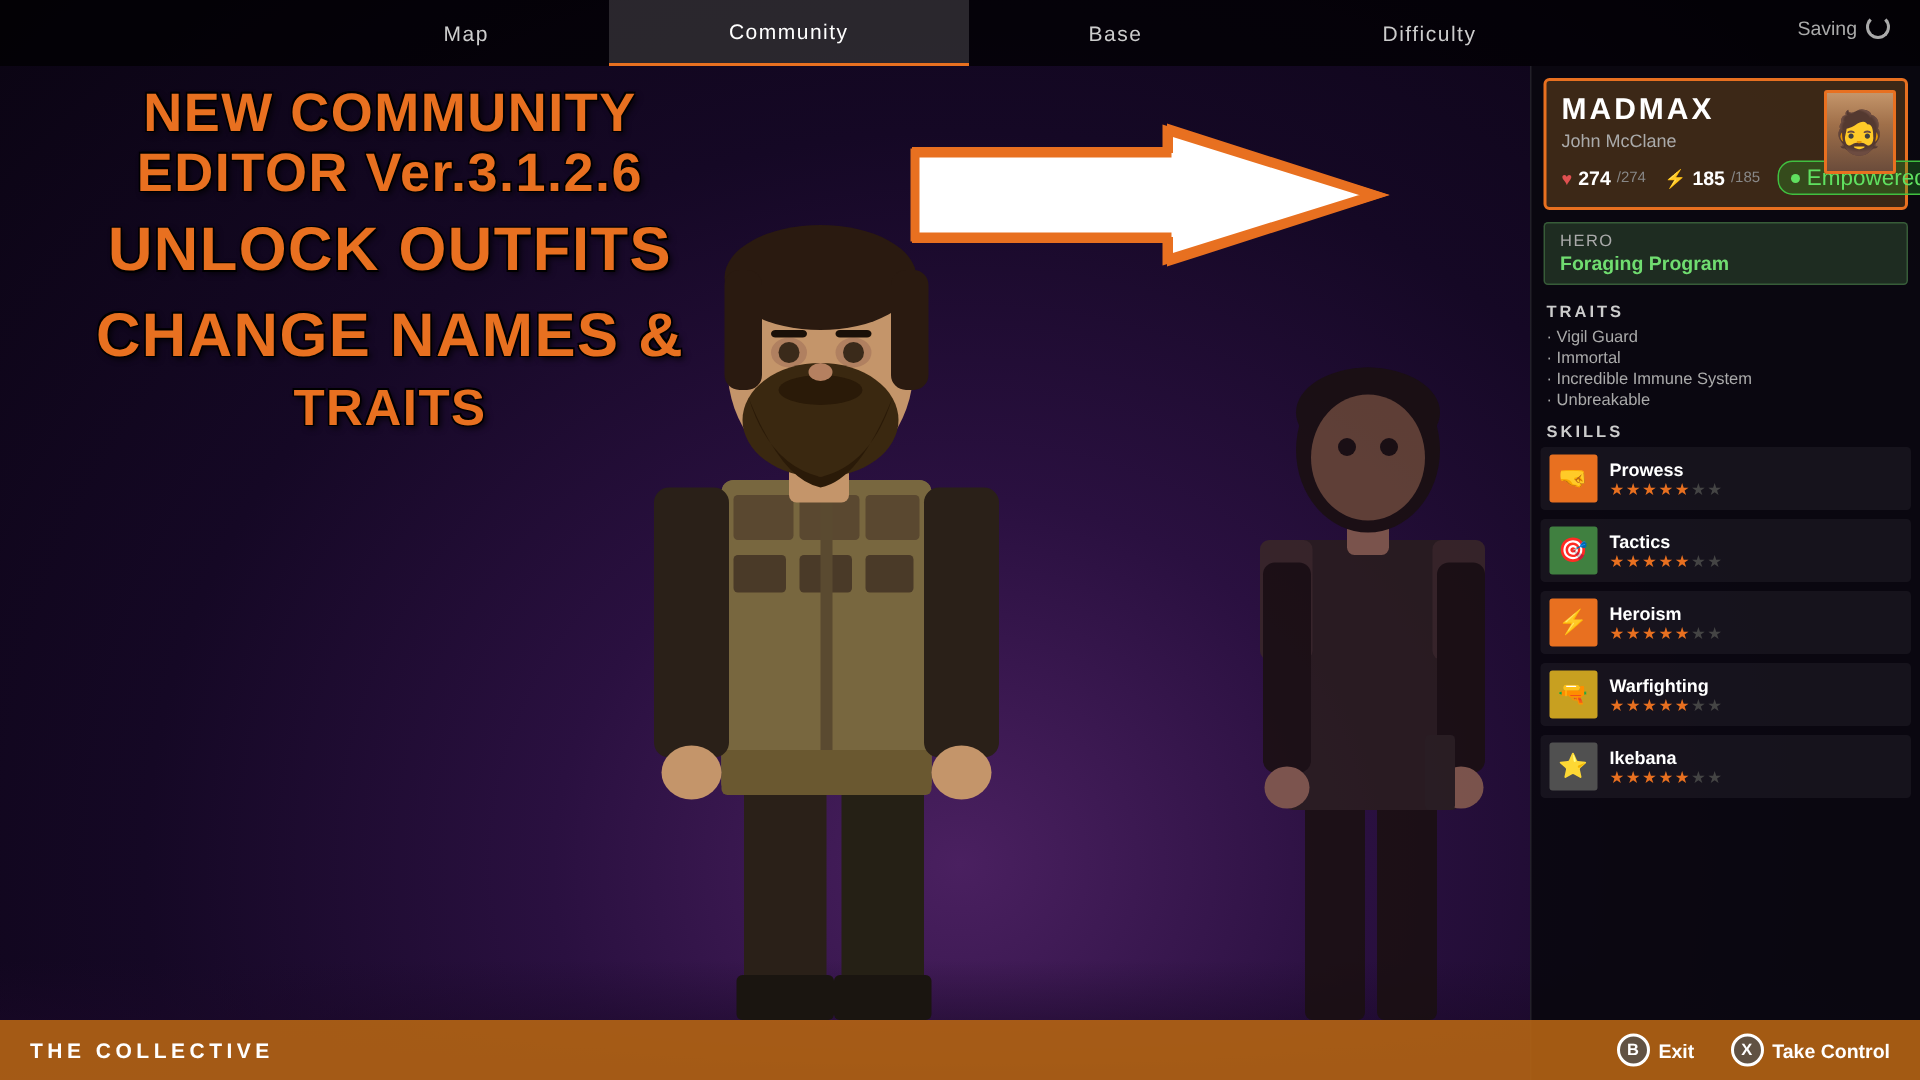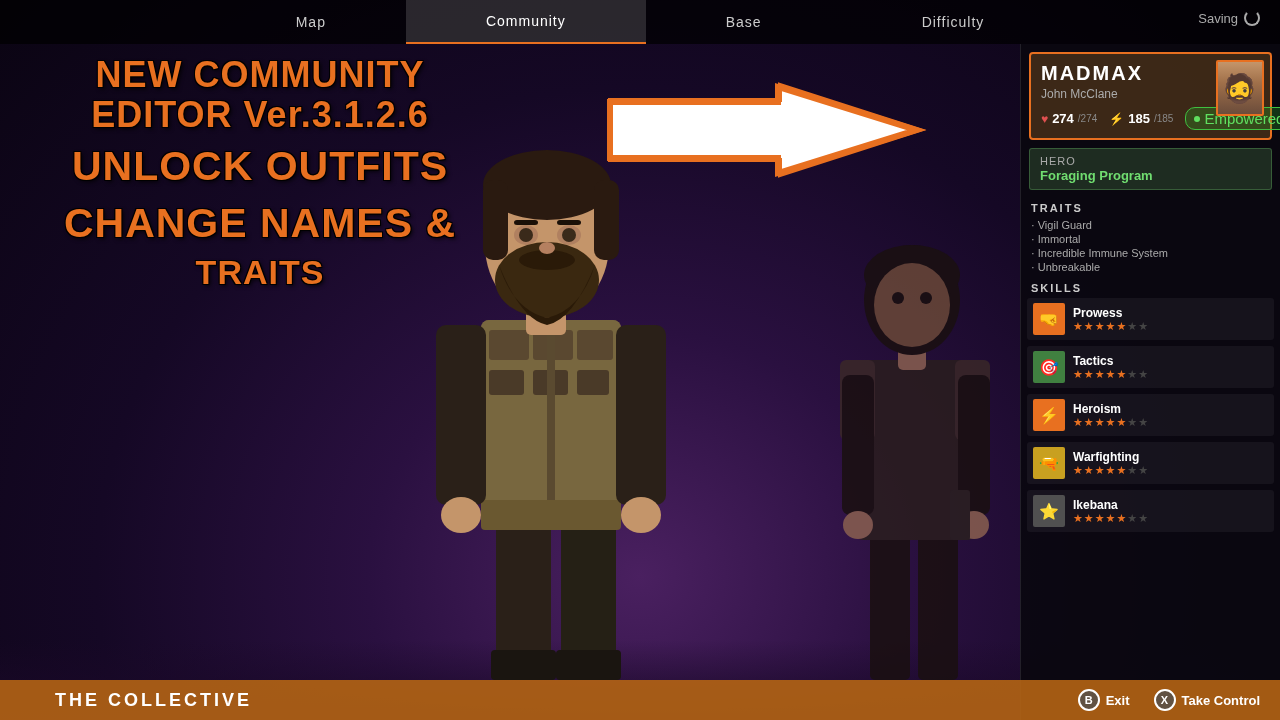--- a/index.html
+++ b/index.html
@@ -303,26 +303,25 @@
       right: 0;
       height: 40px;
       background: rgba(180,100,20,0.9);
       display: flex;
       align-items: center;
       justify-content: space-between;
       padding: 0 20px;
       z-index: 10;
     }
     .bottom-left {
-      font-size: 18px;
+      font-size: 14px;
       font-weight: 900;
       color: white;
       letter-spacing: 3px;
       text-transform: uppercase;
-      margin-left: 35px;
     }
     .bottom-right {
       display: flex;
       align-items: center;
       gap: 24px;
     }
     .bottom-btn {
       display: flex;
       align-items: center;
       gap: 6px;

